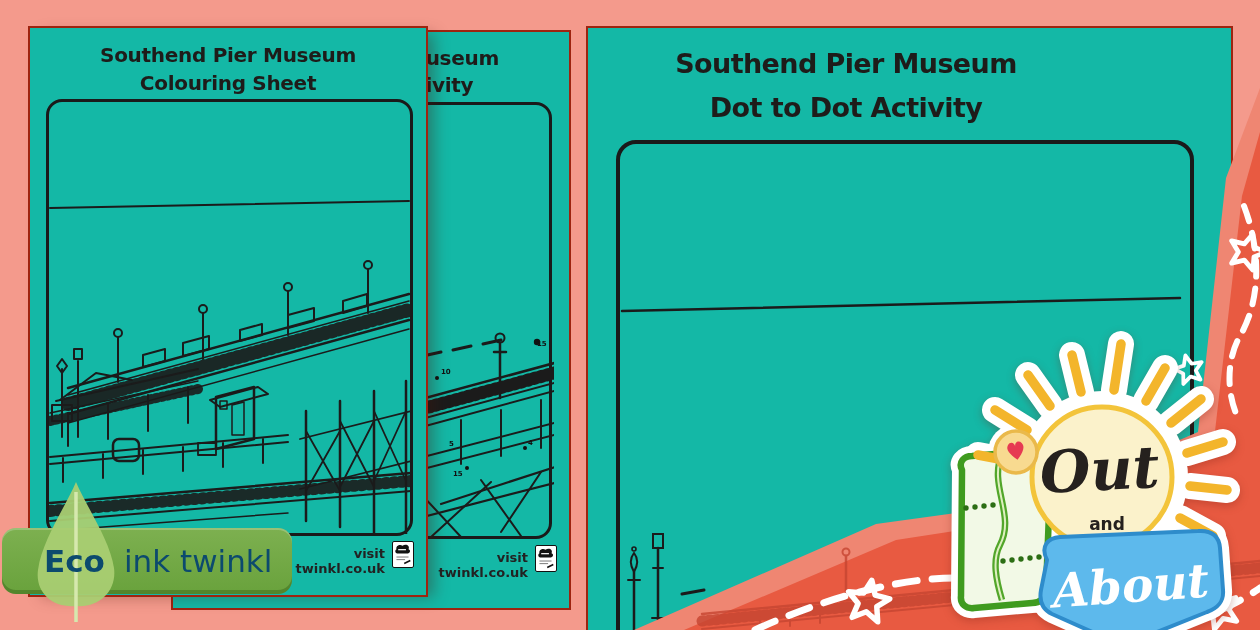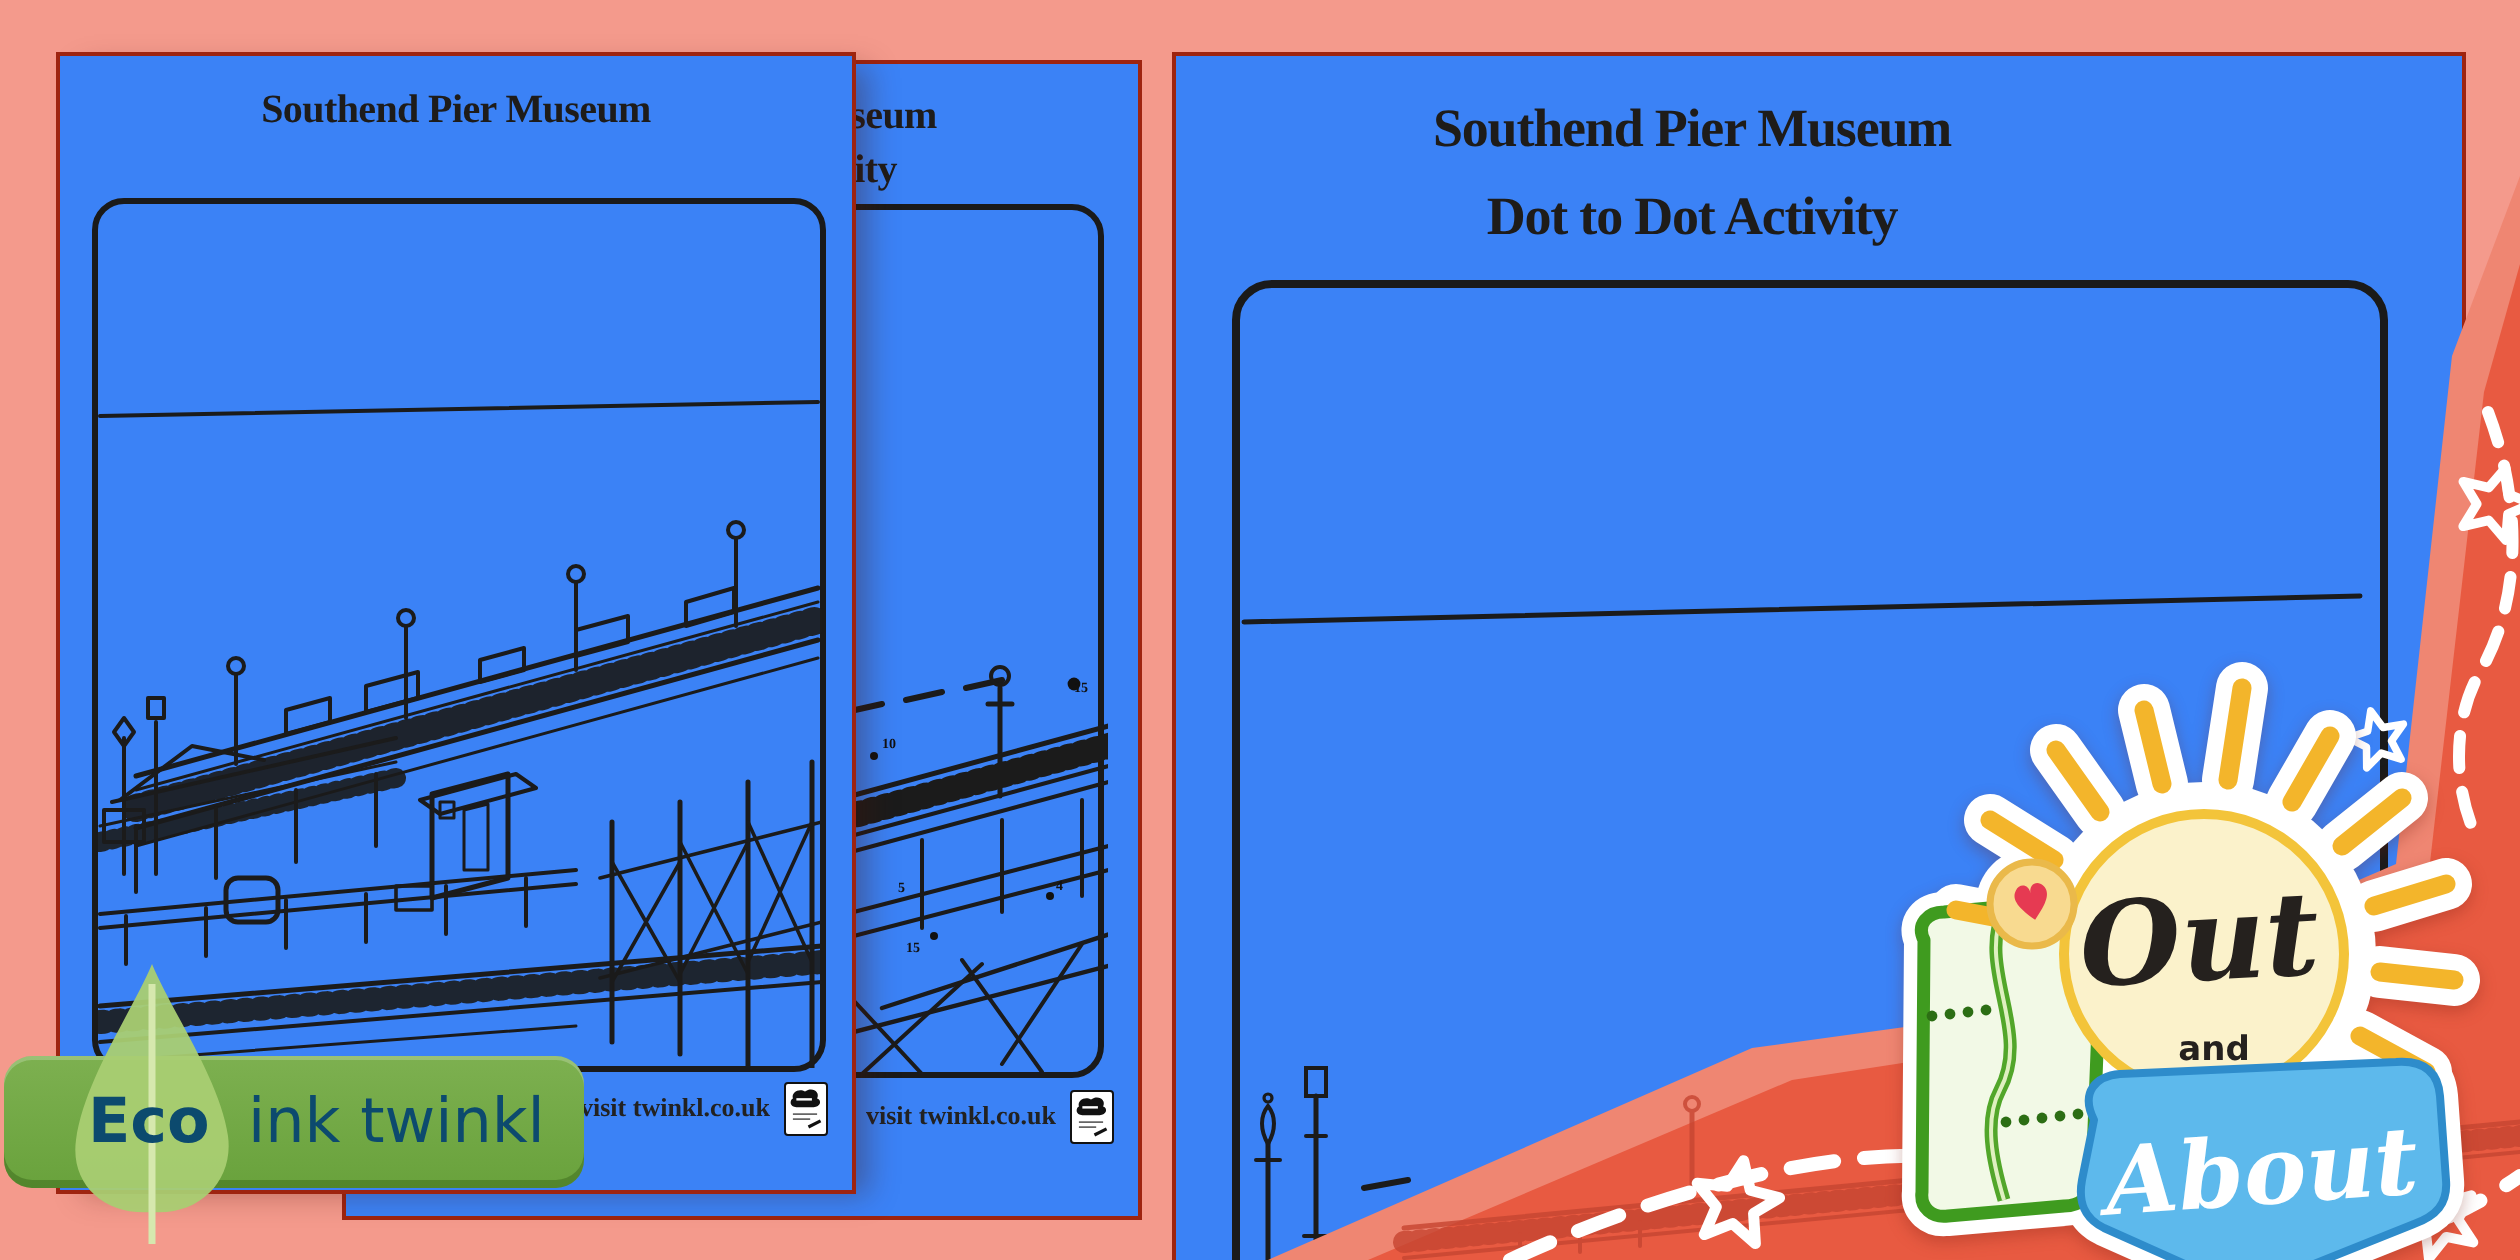--- a/index.html
+++ b/index.html
@@ -1,19 +1,19 @@
 <!DOCTYPE html>
 <html><head>
 <meta charset="utf-8">
 <style>
   html,body{margin:0;padding:0;background:#555;}
   #canvas{position:relative;width:1260px;height:630px;overflow:hidden;
           background:#f49a8c;font-family:"DejaVu Sans",sans-serif;}
   .abs{position:absolute;}
-  .page{position:absolute;background:#3b82f6;border:2px solid #9e2410;box-sizing:border-box;font-family:Liberation Serif, serif;}
+  .page{position:absolute;background:#14b8a6;border:2px solid #9e2410;box-sizing:border-box;}
   .frame{position:absolute;border:3.5px solid #1a1a1a;border-radius:16px;box-sizing:border-box;background:transparent;}
   .title-line{position:absolute;left:0;text-align:center;font-weight:bold;color:#1e1c1a;letter-spacing:-0.3px;}
   .t-small{width:396px;font-size:20px;line-height:26px;}
   .t-big{width:516px;font-size:27px;line-height:36px;letter-spacing:-0.6px;}
   .pg-footer{position:absolute;top:518px;left:230px;width:125px;text-align:right;
              font-size:13px;font-weight:bold;color:#222;}
   .twinkl-box{position:absolute;top:513px;left:362px;width:22px;height:27px;background:#fff;
               border:1.5px solid #111;border-radius:2px;box-sizing:border-box;}
   .dotnum{position:absolute;font-size:7px;color:#111;font-weight:bold;}
   .dotpt{position:absolute;width:4px;height:4px;border-radius:50%;background:#111;}
@@ -66,20 +66,21 @@
         <path d="M4,8 C3,4 8,2 11,4 C15,1 20,4 18,8 C21,9 20,13 16,13 L6,13 C2,13 2,9 4,8 Z" fill="#111"></path>
         <path d="M6,8.5 h9" stroke="#fff" stroke-width="1.4" fill="none"></path>
         <path d="M4,17 h14 M4,20 h10" stroke="#666" stroke-width="1" fill="none"></path>
         <path d="M13,24.5 l7,-3.5" stroke="#111" stroke-width="1.8" fill="none"></path>
       </svg>
     </div>
   </div>
 
   <div class="page z2 shadow-right" style="left:28px;top:26px;width:400px;height:571px;">
     <div class="title-line t-small" style="top:14px;">Southend Pier Museum</div>
+    <div class="title-line t-small" style="top:42px;">Colouring Sheet</div>
     <div class="frame" style="left:16px;top:71px;width:367px;height:437px;"></div>
     <svg class="abs" style="left:18px;top:73px;" width="363" height="433" viewBox="0 0 363 433">
       <g stroke="#1b1b1b" fill="none" stroke-linecap="round" stroke-linejoin="round">
 
         <path d="M2,107 L361,100" stroke-width="2"></path>
 
         <path d="M20,287 L361,193" stroke-width="2.5"></path>
         <path d="M20,294 L361,200" stroke-width="1.5"></path>
         <path d="M20,303 L361,209" stroke-width="14" stroke-dasharray="1.8 5.2" opacity="0.92"></path>
         <path d="M20,313 L361,219" stroke-width="2.5"></path>

